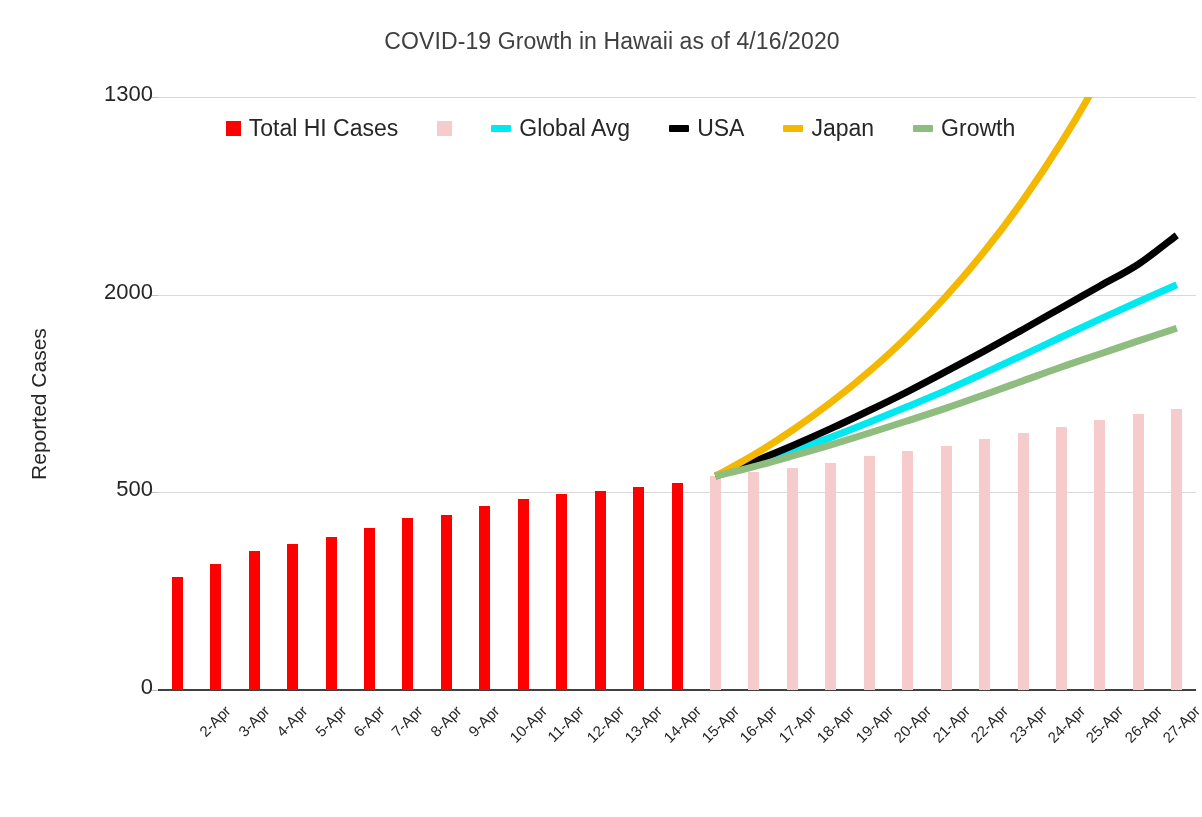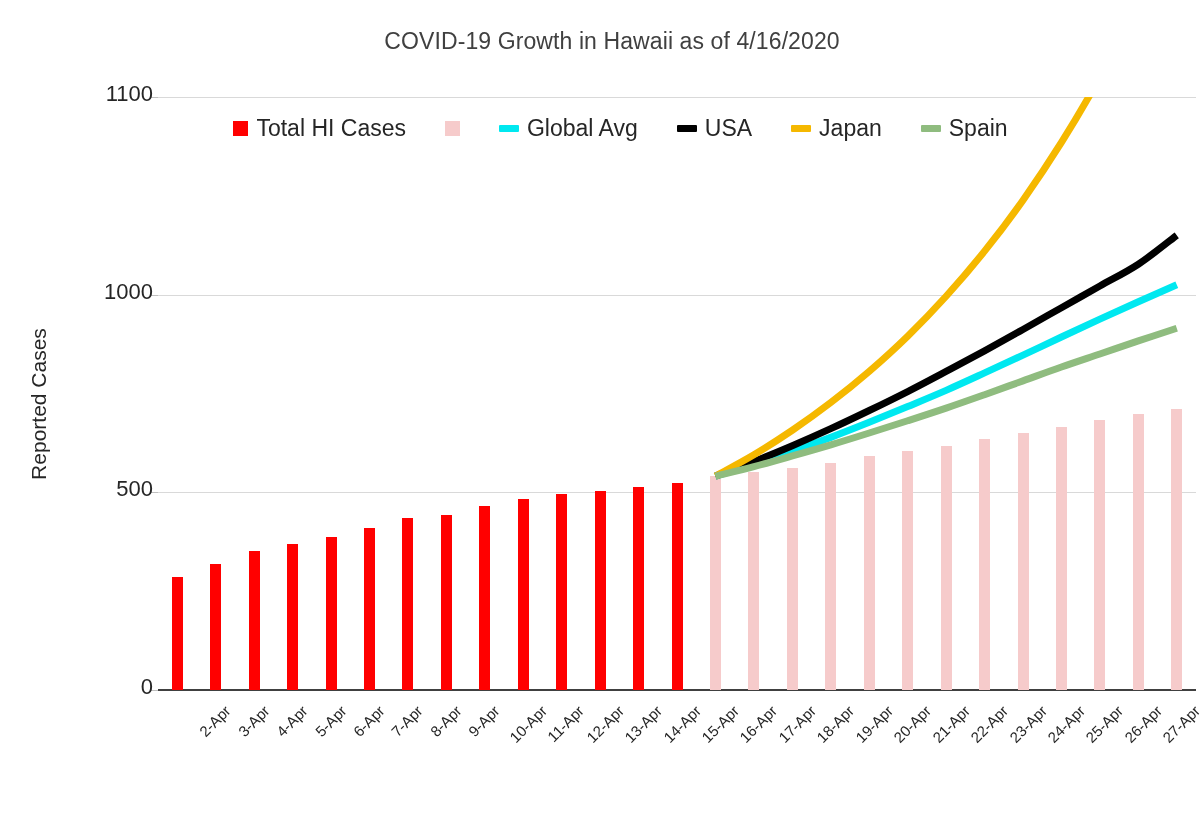--- a/index.html
+++ b/index.html
@@ -126,22 +126,22 @@
       <div class="gridline" style="top: 492.333px;"></div>
       <div class="tick-mark" style="top: 492.333px;"></div>
       <div class="gridline" style="top: 294.667px;"></div>
       <div class="tick-mark" style="top: 294.667px;"></div>
       <div class="gridline" style="top: 97px;"></div>
       <div class="tick-mark" style="top: 97px;"></div>
     </div>
   <div id="y-ticks">
       <div class="y-tick-label" style="top: 676px;">0</div>
       <div class="y-tick-label" style="top: 478.333px;">500</div>
-      <div class="y-tick-label" style="top: 280.667px;">1000</div>
-      <div class="y-tick-label" style="top: 83px;">1100</div>
+      <div class="y-tick-label" style="top: 280.667px;">2000</div>
+      <div class="y-tick-label" style="top: 83px;">1300</div>
     </div>
 
   <div id="plot">
       <div class="bar actual" style="background: rgb(255, 0, 0); left: 13.7222px; height: 112.67px;"></div>
       <div class="bar actual" style="background: rgb(255, 0, 0); left: 52.1667px; height: 126.111px;"></div>
       <div class="bar actual" style="background: rgb(255, 0, 0); left: 90.6111px; height: 138.762px;"></div>
       <div class="bar actual" style="background: rgb(255, 0, 0); left: 129.056px; height: 146.273px;"></div>
       <div class="bar actual" style="background: rgb(255, 0, 0); left: 167.5px; height: 152.994px;"></div>
       <div class="bar actual" style="background: rgb(255, 0, 0); left: 205.944px; height: 162.087px;"></div>
       <div class="bar actual" style="background: rgb(255, 0, 0); left: 244.389px; height: 171.97px;"></div>
@@ -197,21 +197,21 @@
       <div class="legend-item">
         <span class="swatch-line thick" style="background: rgb(0, 0, 0);"></span>
         <span>USA</span>
       </div>
       <div class="legend-item">
         <span class="swatch-line thick" style="background: rgb(245, 184, 0);"></span>
         <span>Japan</span>
       </div>
       <div class="legend-item">
         <span class="swatch-line thick" style="background: rgb(143, 188, 127);"></span>
-        <span>Spain</span>
+        <span>Growth</span>
       </div>
     </div>
 
   <div id="x-labels">
       <div class="x-label" style="left: 174.222px; top: 12px;">2-Apr</div>
       <div class="x-label" style="left: 212.667px; top: 12px;">3-Apr</div>
       <div class="x-label" style="left: 251.111px; top: 12px;">4-Apr</div>
       <div class="x-label" style="left: 289.556px; top: 12px;">5-Apr</div>
       <div class="x-label" style="left: 328px; top: 12px;">6-Apr</div>
       <div class="x-label" style="left: 366.444px; top: 12px;">7-Apr</div>

